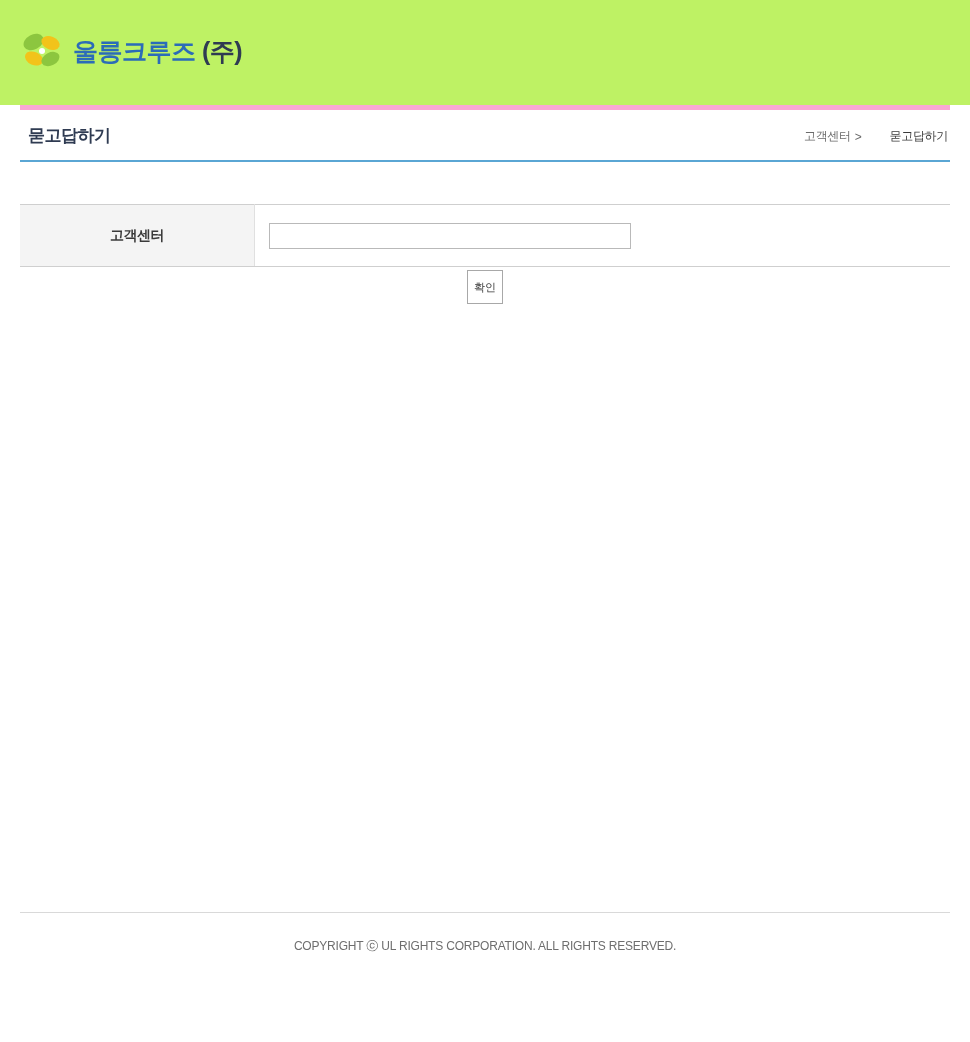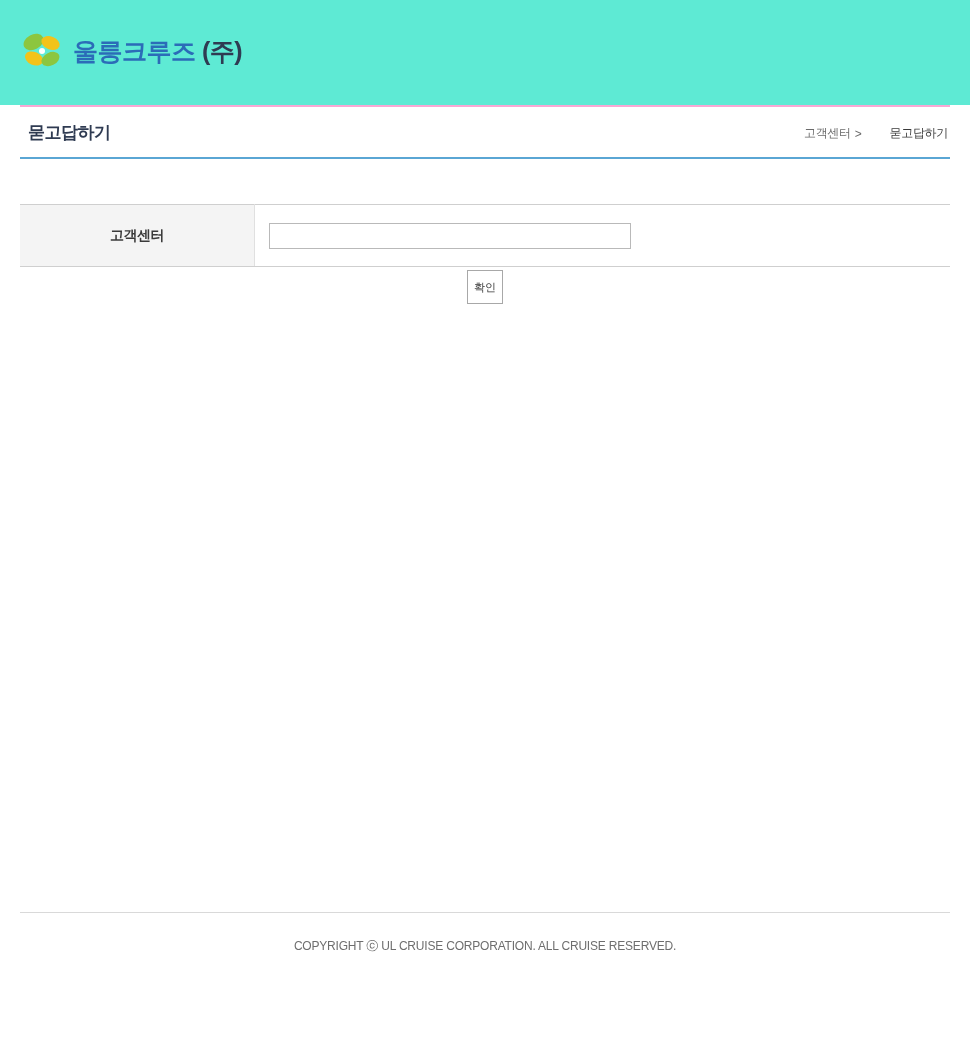--- a/index.html
+++ b/index.html
@@ -13,21 +13,21 @@
     font-family: "Liberation Sans", sans-serif;
     color: #333333;
     overflow: hidden;
     position: relative;
   }
 
   
   .header {
     width: 970px;
     height: 105px;
-    background: #5eead4;
+    background: #bef264;
     position: relative;
   }
   .logo-wrap {
     position: absolute;
     left: 21px;
     top: 28px;
     display: flex;
     align-items: center;
     height: 46px;
   }
@@ -47,21 +47,21 @@
   .logo-text .blue { color: #2b6cb8; }
   .logo-text .dark { color: #2f3b52; }
 
   
   .titlebar {
     position: absolute;
     left: 20px;
     top: 105px;
     width: 930px;
     height: 50px;
-    border-top: 2px solid #f9a8d4;
+    border-top: 5px solid #f9a8d4;
     border-bottom: 2px solid #5aa6d4;
     background: #ffffff;
   }
   .page-title {
     position: absolute;
     left: 8px;
     top: 14px;
     font-size: 17px;
     font-weight: bold;
     color: #2f3b52;
@@ -212,13 +212,13 @@
     </tr>
   </tbody>
     </table>
 </div>
 
 <div class="btn-row">
   <button class="submit-btn">확인</button>
 </div>
 
 <div class="footer-rule"></div>
-<div class="copyright">COPYRIGHT ⓒ UL CRUISE CORPORATION. ALL CRUISE RESERVED.</div>
+<div class="copyright">COPYRIGHT ⓒ UL RIGHTS CORPORATION. ALL RIGHTS RESERVED.</div>
 
 </body></html>

